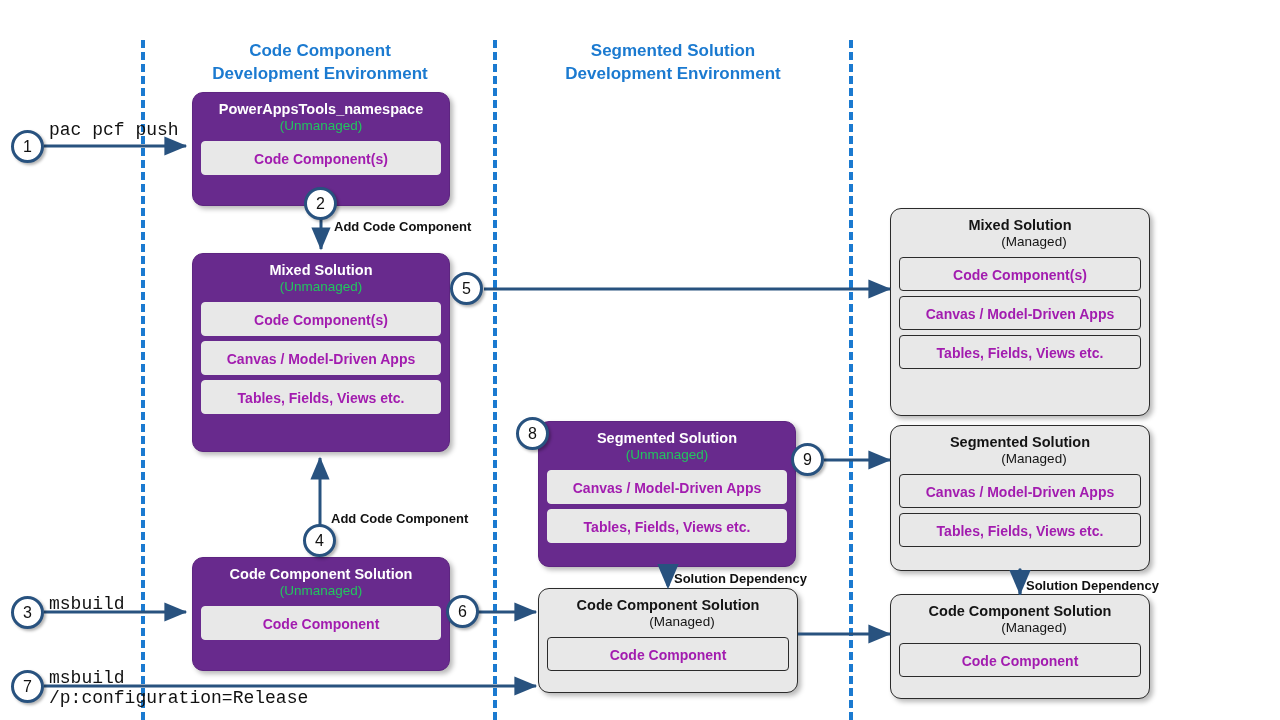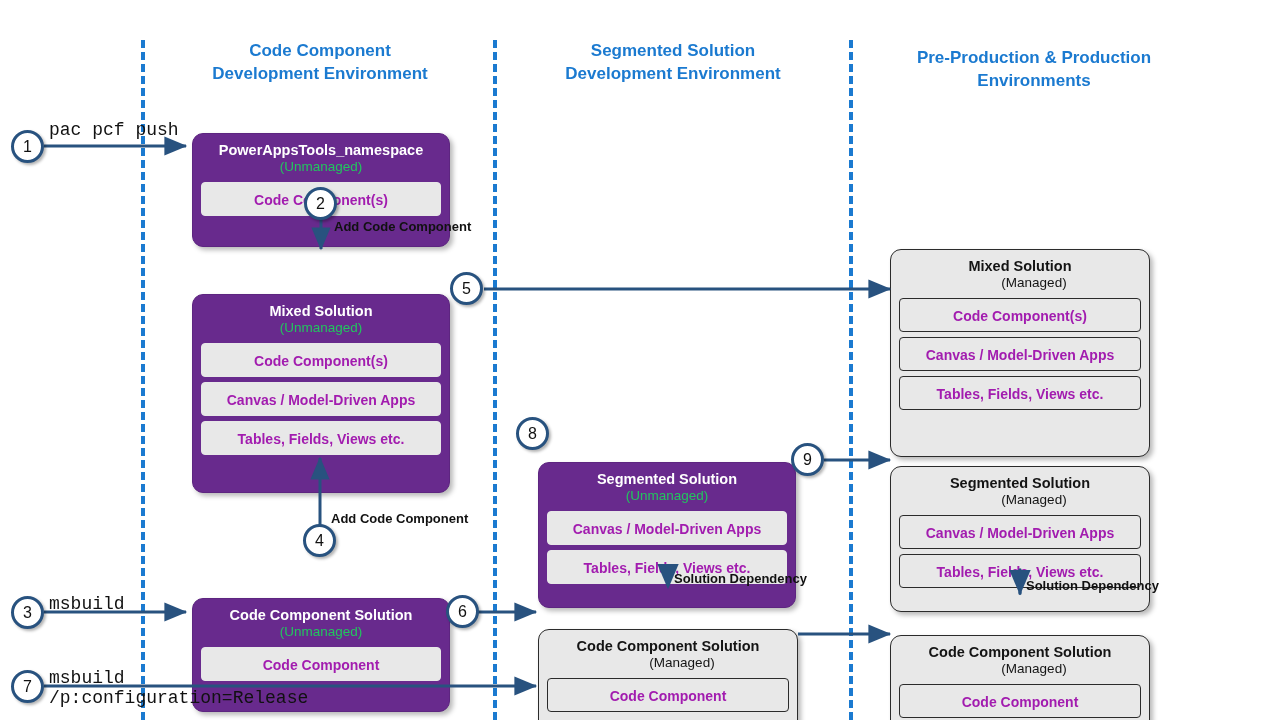--- a/index.html
+++ b/index.html
@@ -27,21 +27,20 @@
     line-height:23px;
     text-align:center;
   }
 
   
   .sol{
     position:absolute;
     border-radius:11px;
     box-sizing:border-box;
     box-shadow:3px 3px 5px rgba(0,0,0,0.28);
-    margin-top:41px;
   }
   .sol.purple{
     background:#682a8d;
     border:1px solid #5d2580;
   }
   .sol.gray{
     background:#e8e8e8;
     border:1px solid #2b2b2b;
   }
   .sol-title{
@@ -130,24 +129,20 @@
   <div class="lane-title" style="left:180px;top:39px;width:280px;">
     <span>Code Component</span><br>
     <span>Development Environment</span>
   </div>
 
   <div class="lane-title" style="left:533px;top:39px;width:280px;">
     <span>Segmented Solution</span><br>
     <span>Development Environment</span>
   </div>
 
-  <div class="lane-title" style="left:884px;top:46px;width:300px;">
-    <span>Pre-Production &amp; Production</span><br>
-    <span>Environments</span>
-  </div>
 
   <svg class="edges" viewBox="0 0 1280 720">
     <defs>
       <marker id="ah" markerWidth="9" markerHeight="9" refX="7.2" refY="3.2" orient="auto" markerUnits="strokeWidth">
         <path d="M0,0 L0,6.4 L7.6,3.2 z" fill="#28527f"></path>
       </marker>
       <marker id="ahs" markerWidth="9" markerHeight="9" refX="7.2" refY="3.2" orient="auto" markerUnits="strokeWidth">
         <path d="M0,0 L0,6.4 L7.6,3.2 z" fill="#28527f"></path>
       </marker>
     </defs>

